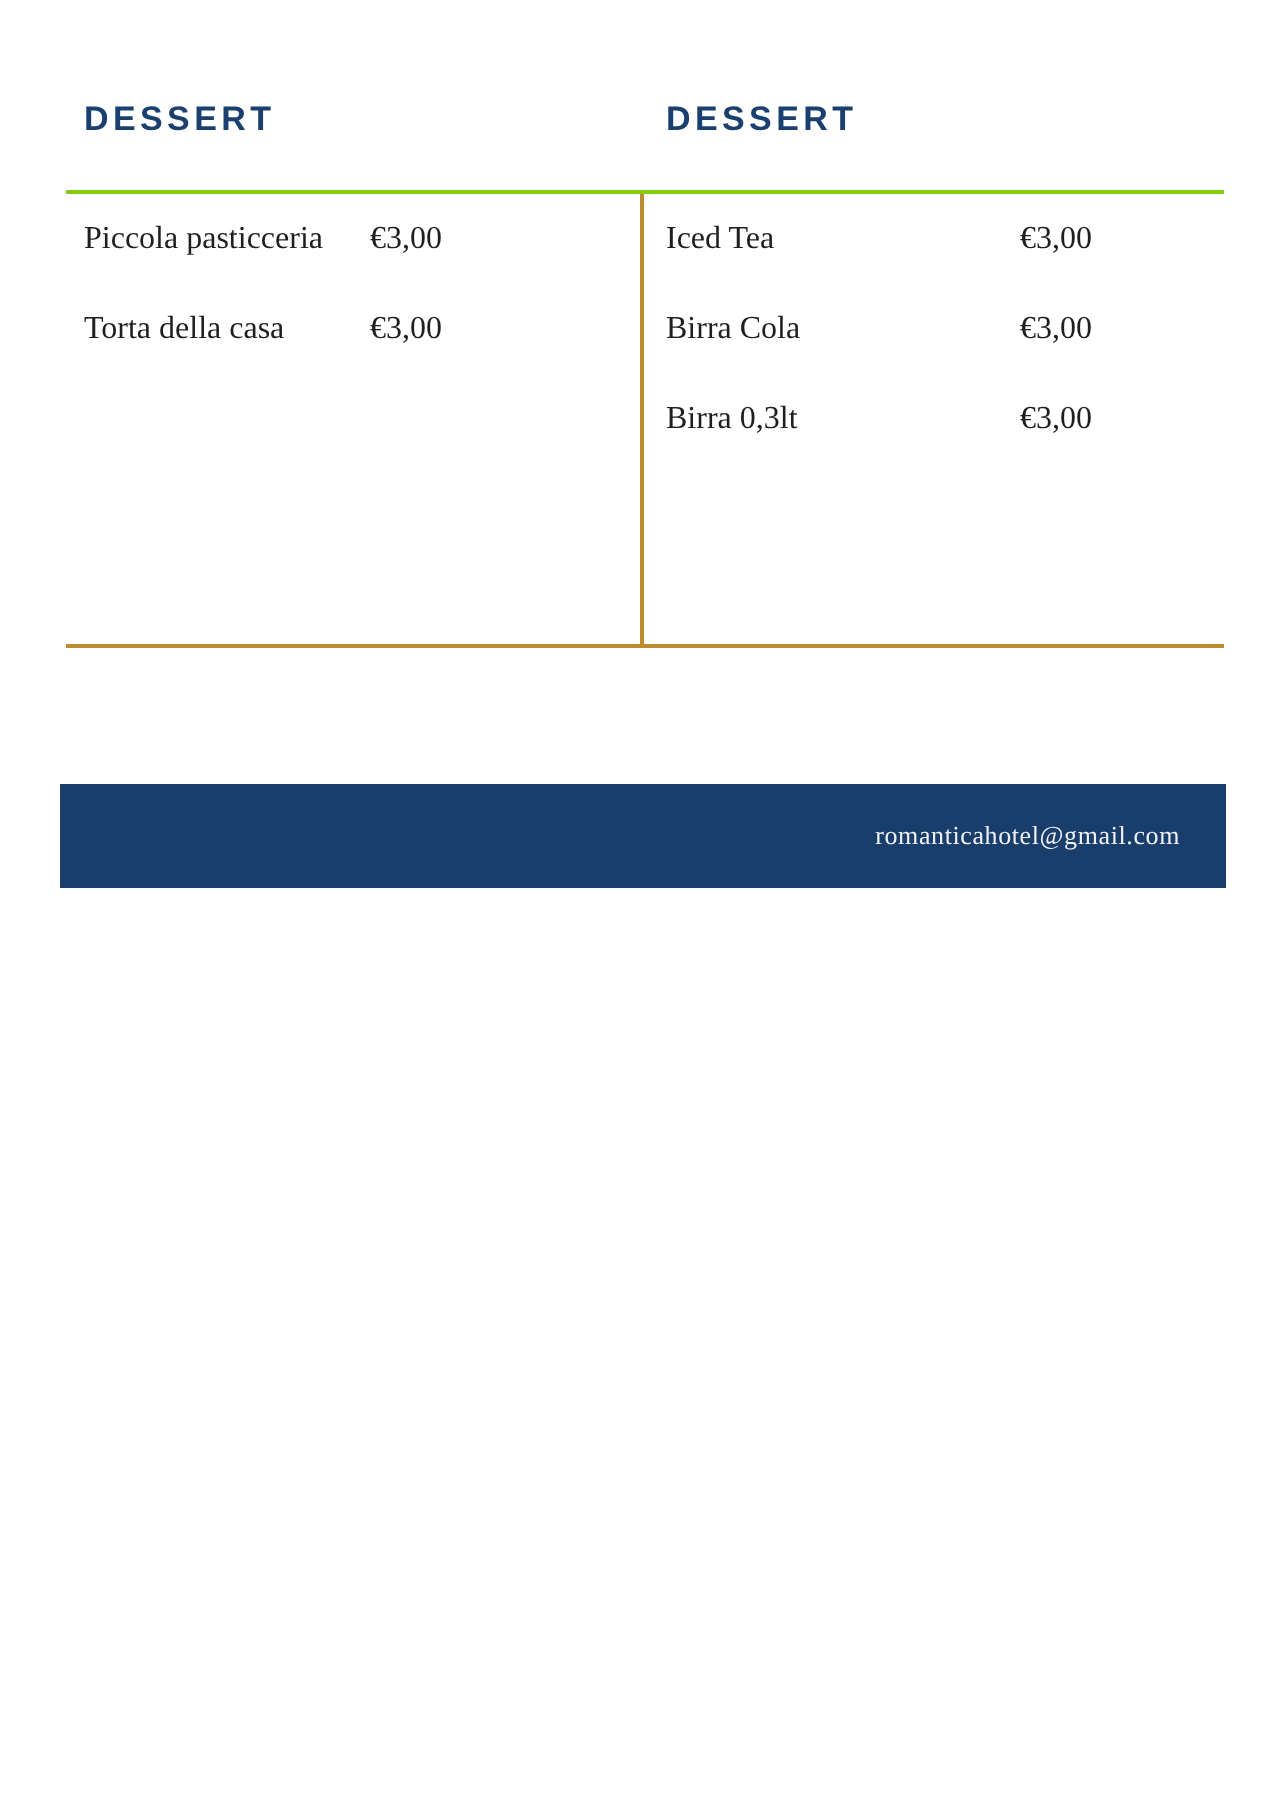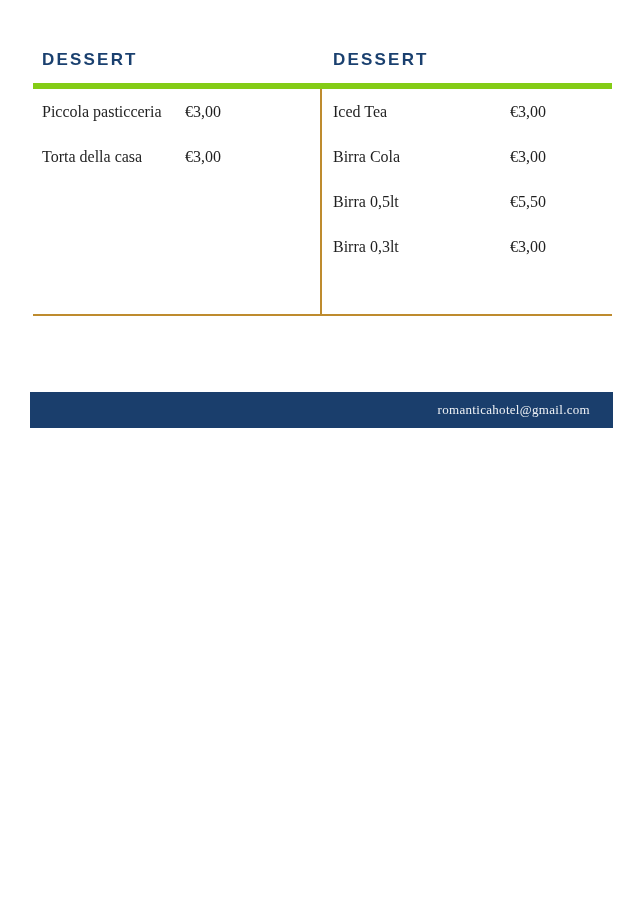--- a/index.html
+++ b/index.html
@@ -25,24 +25,24 @@
     line-height: 19px;
     letter-spacing: 2.2px;
     color: #1a406f;
   }
   .title-dessert { left: 42px; }
   .title-drinks  { left: 333px; }
 
   .menu-table {
     position: absolute;
     left: 33px;
-    top: 83px;
+    top: 95px;
     width: 579px;
     height: 225px;
-    border-top: 6px solid #84cc16;
+    border-top: 2px solid #84cc16;
     border-bottom: 2px solid #be8b2e;
   }
   .divider-v {
     position: absolute;
     left: 287px;
     top: 0;
     width: 2px;
     height: 100%;
     background: #be8b2e;
   }
@@ -71,21 +71,21 @@
     text-align: right;
   }
   .col-left  .item-price { left: 152px; }
   .col-right .item-price { left: 188px; }
 
   .footer-bar {
     position: absolute;
     left: 30px;
     top: 392px;
     width: 583px;
-    height: 36px;
+    height: 52px;
     background: #1a3e6c;
     display: flex;
     align-items: center;
     justify-content: flex-end;
   }
   .footer-email {
     color: #eef1f5;
     font-size: 13px;
     letter-spacing: 0.3px;
     padding-right: 23px;
@@ -119,24 +119,20 @@
     <div class="menu-col col-right">
       <div class="menu-row">
         <span class="item-name">Iced Tea</span>
         <span class="item-price">€3,00</span>
       </div>
       <div class="menu-row">
         <span class="item-name">Birra Cola</span>
         <span class="item-price">€3,00</span>
       </div>
       <div class="menu-row">
-        <span class="item-name">Birra 0,5lt</span>
-        <span class="item-price">€5,50</span>
-      </div>
-      <div class="menu-row">
         <span class="item-name">Birra 0,3lt</span>
         <span class="item-price">€3,00</span>
       </div>
     </div>
 
   </div>
 
   <div class="footer-bar">
     <span class="footer-email">romanticahotel@gmail.com</span>
   </div>

